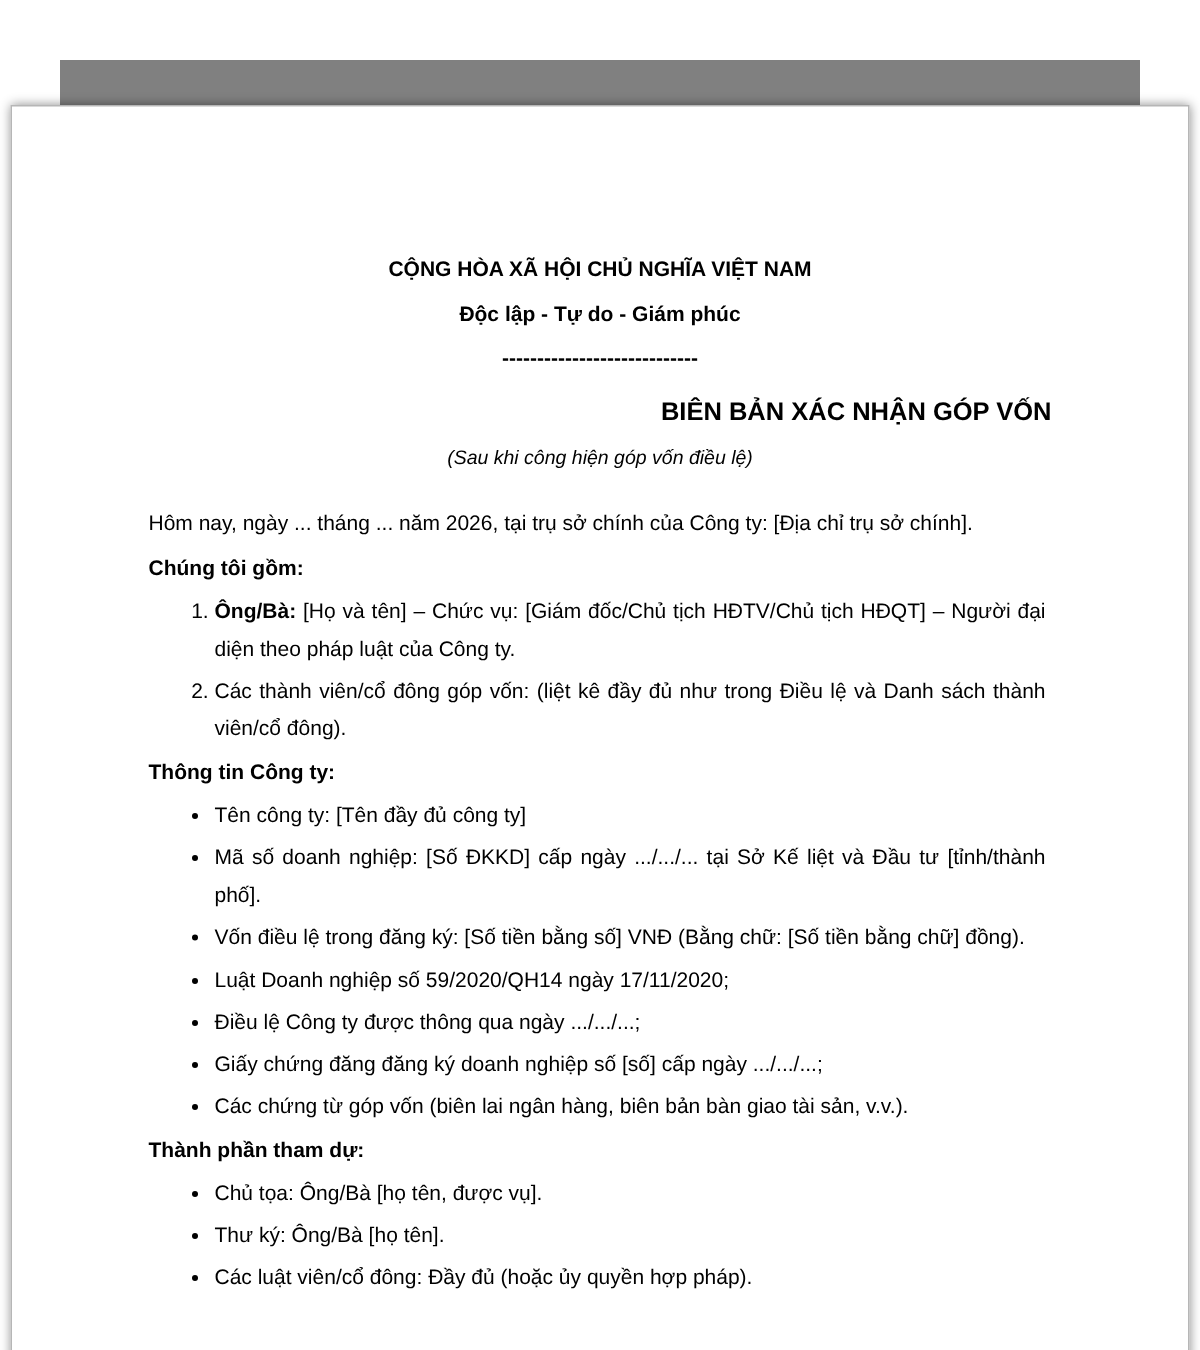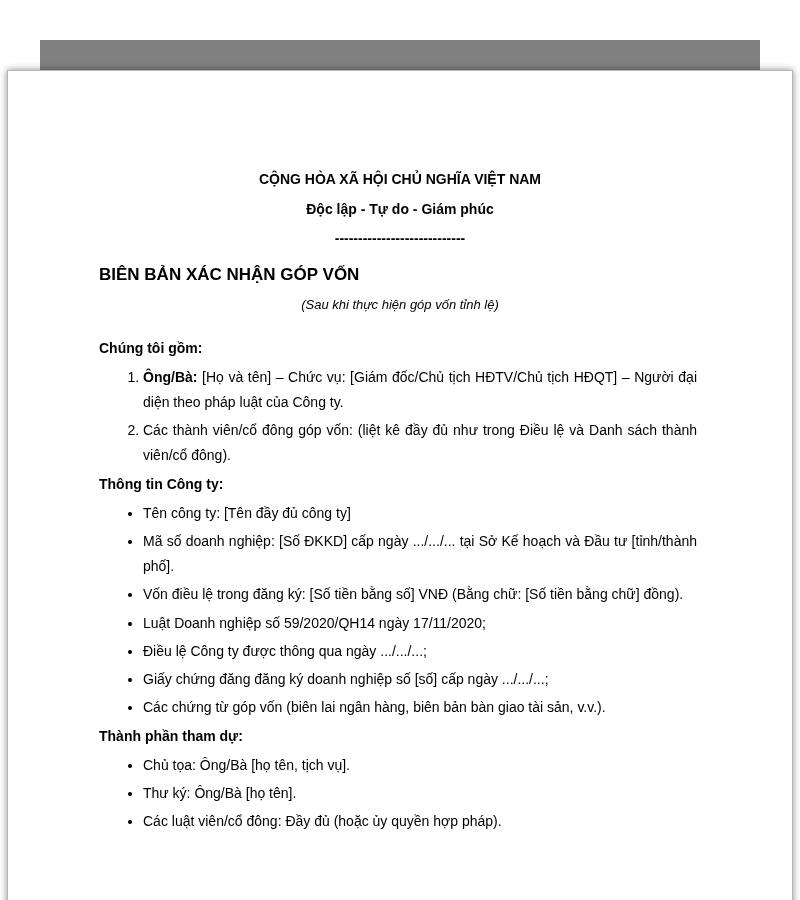--- a/index.html
+++ b/index.html
@@ -24,21 +24,21 @@
     width: 786px; height: 860px;
     background: #ffffff;
     border: 1px solid #b6b6b6;
     box-shadow: 0 0 7px rgba(0,0,0,0.45);
     padding: 100px 91px 40px 91px;
   }
   .doc-header { text-align: center; }
   .nh1 { font-size: 14px; line-height: 17px; font-weight: bold; margin: 0 0 13px; }
   .nh2 { font-size: 14px; line-height: 17px; font-weight: bold; margin: 0 0 12px; }
   .sep { font-size: 14px; line-height: 17px; font-weight: bold; margin: 0 0 17px; }
-  .doc-title { font-size: 17px; line-height: 21px; font-weight: bold; margin: 0 0 11px; text-align: left; }
+  .doc-title { font-size: 17px; line-height: 21px; font-weight: bold; margin: 0 0 11px; text-align: right; }
   .doc-subtitle { font-size: 13px; line-height: 17px; font-style: italic; font-weight: normal; margin: 0 0 23px; text-align: center; }
   .doc-body { font-size: 14px; line-height: 25px; }
   .intro { margin: 0 0 5px; }
   .section-heading { font-size: 14px; line-height: 25px; font-weight: bold; margin: 2px 0 3px; }
   ol, ul { margin: 4px; padding-left: 40px; }
   li { margin: 0 0 3px; text-align: justify; }
   li strong { font-weight: bold; }
 </style>
 </head>
 <body>
@@ -46,42 +46,43 @@
 <div class="viewer-bar"></div>
 
 <div class="page">
   <div class="doc-header">
     <p class="nh1">CỘNG HÒA XÃ HỘI CHỦ NGHĨA VIỆT NAM</p>
     <p class="nh2">Độc lập - Tự do - Giám phúc</p>
     <p class="sep">----------------------------</p>
   </div>
 
   <h1 class="doc-title">BIÊN BẢN XÁC NHẬN GÓP VỐN</h1>
-  <p class="doc-subtitle">(Sau khi thực hiện góp vốn tỉnh lệ)</p>
+  <p class="doc-subtitle">(Sau khi công hiện góp vốn điều lệ)</p>
 
   <div class="doc-body">
+    <p class="intro">Hôm nay, ngày ... tháng ... năm 2026, tại trụ sở chính của Công ty: [Địa chỉ trụ sở chính].</p>
     <div id="sections">
         <p class="section-heading">Chúng tôi gồm:</p>
         <ol>
           <li><strong>Ông/Bà:</strong> [Họ và tên] – Chức vụ: [Giám đốc/Chủ tịch HĐTV/Chủ tịch HĐQT] – Người đại diện theo pháp luật của Công ty.</li>
           <li>Các thành viên/cổ đông góp vốn: (liệt kê đầy đủ như trong Điều lệ và Danh sách thành viên/cổ đông).</li>
         </ol>
         <p class="section-heading">Thông tin Công ty:</p>
         <ul>
           <li>Tên công ty: [Tên đầy đủ công ty]</li>
-          <li>Mã số doanh nghiệp: [Số ĐKKD] cấp ngày .../.../... tại Sở Kế hoạch và Đầu tư [tỉnh/thành phố].</li>
+          <li>Mã số doanh nghiệp: [Số ĐKKD] cấp ngày .../.../... tại Sở Kế liệt và Đầu tư [tỉnh/thành phố].</li>
           <li>Vốn điều lệ trong đăng ký: [Số tiền bằng số] VNĐ (Bằng chữ: [Số tiền bằng chữ] đồng).</li>
         </ul>
         <ul>
           <li>Luật Doanh nghiệp số 59/2020/QH14 ngày 17/11/2020;</li>
           <li>Điều lệ Công ty được thông qua ngày .../.../...;</li>
           <li>Giấy chứng đăng đăng ký doanh nghiệp số [số] cấp ngày .../.../...;</li>
           <li>Các chứng từ góp vốn (biên lai ngân hàng, biên bản bàn giao tài sản, v.v.).</li>
         </ul>
         <p class="section-heading">Thành phần tham dự:</p>
         <ul>
-          <li>Chủ tọa: Ông/Bà [họ tên, tịch vụ].</li>
+          <li>Chủ tọa: Ông/Bà [họ tên, được vụ].</li>
           <li>Thư ký: Ông/Bà [họ tên].</li>
           <li>Các luật viên/cổ đông: Đầy đủ (hoặc ủy quyền hợp pháp).</li>
         </ul>
       </div>
   </div>
 </div>
 
 </body></html>

